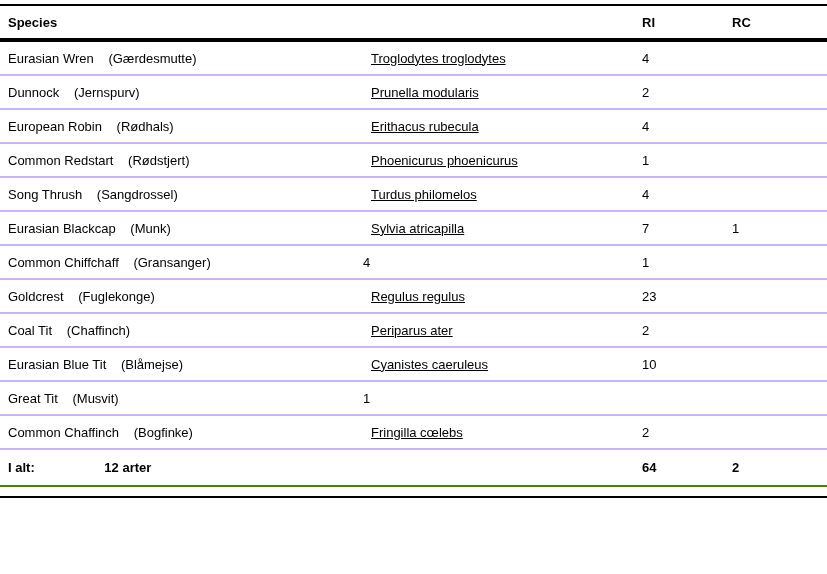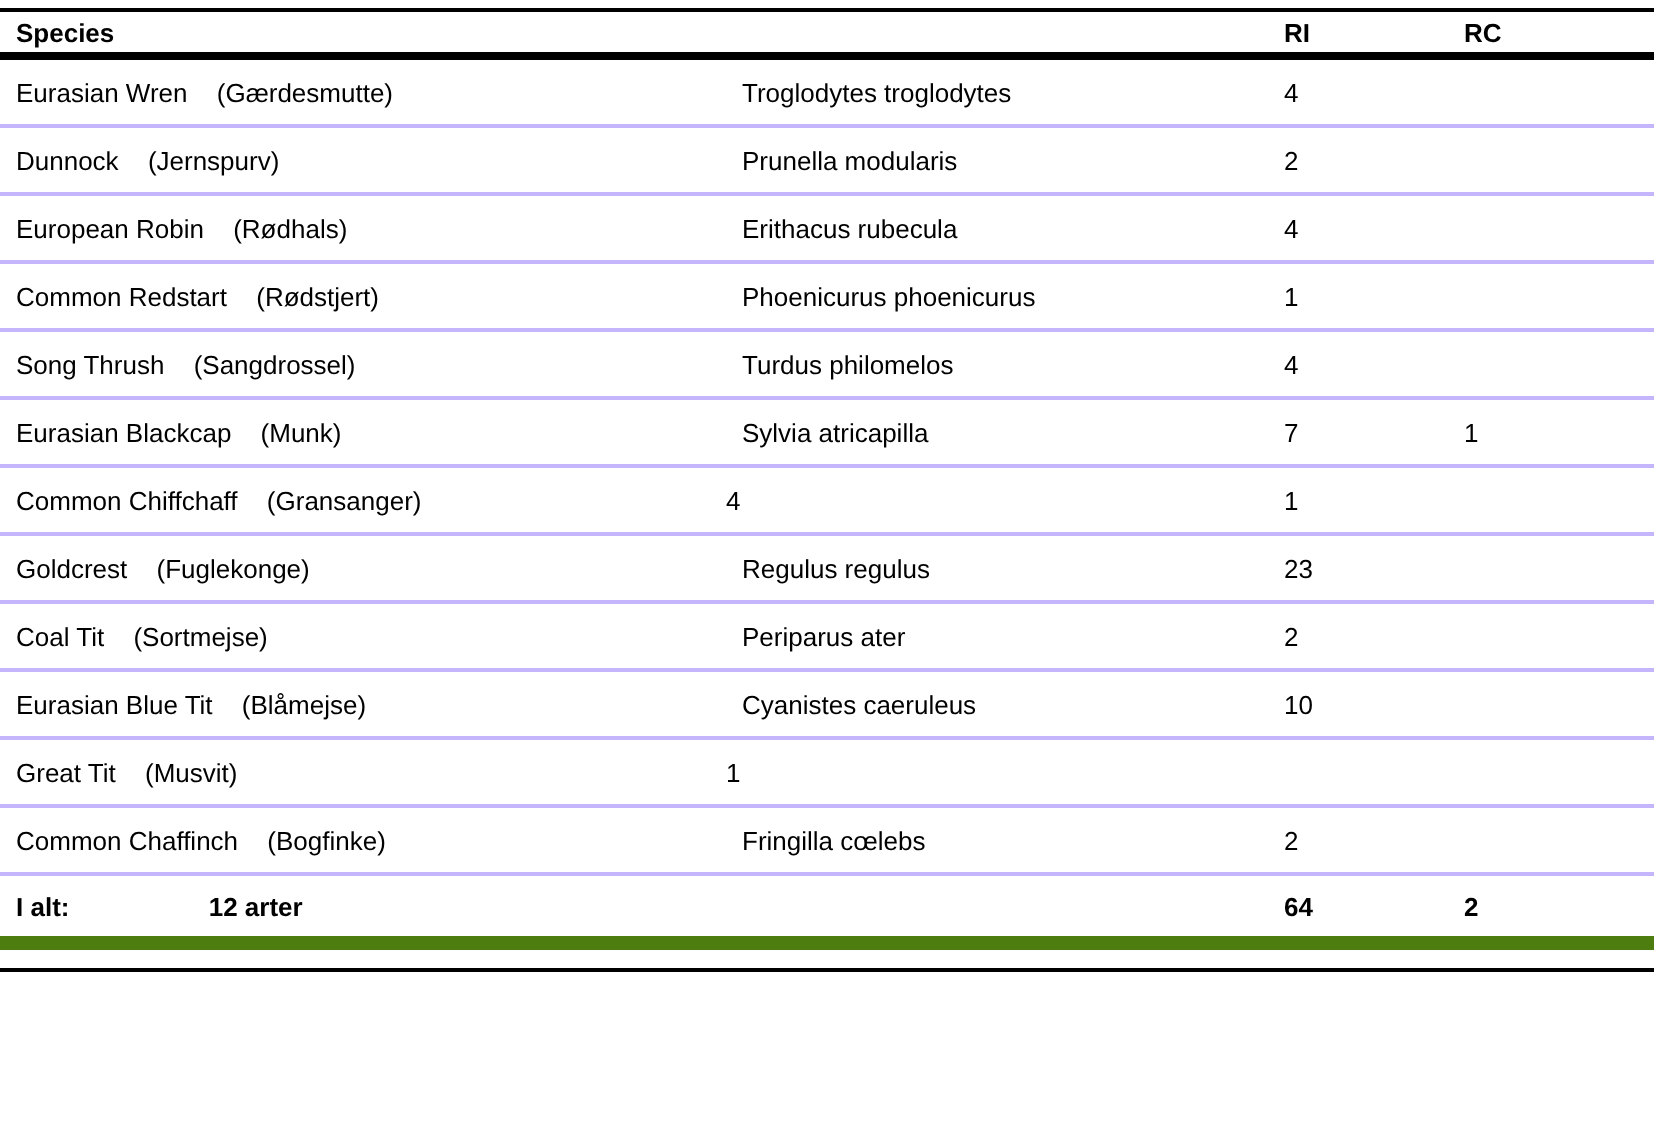--- a/index.html
+++ b/index.html
@@ -25,34 +25,34 @@
   .rule-header  { height: 4px; }
   .rule-bottom  { height: 2px; margin-top: 9px; }
 
   .grid-row {
     display: grid;
     grid-template-columns: 363px 279px 90px 95px;
     align-items: center;
     box-sizing: border-box;
   }
   .header-row {
-    height: 20px;
+    height: 32px;
     font-weight: bold;
   }
   .data-row {
     height: 34px;
     border-bottom: 2px solid #c4b5fd;
   }
   .total-row {
     height: 37px;
-    border-bottom: 7px solid #4d7c0f;
+    border-bottom: 2px solid #4d7c0f;
     font-weight: bold;
   }
   .cell-species { padding-left: 8px; }
-  .cell-sci     { padding-left: 8px; }
+  .cell-sci     { padding-left: 8px; text-decoration: underline; }
   .cell-num     { text-align: left; }
   .danish-name  { margin-left: 11px; }
   .total-count  { margin-left: 66px; }
 </style>
 </head>
 <body>
 
 <div class="page">
 
   <div class="rule rule-top"></div>
@@ -142,21 +142,21 @@
         <span class="danish-name">(Fuglekonge)</span>
       </div>
       <div class="cell-sci">Regulus regulus</div>
       <div class="cell-num">23</div>
       <div class="cell-num"></div>
     </div>
 
     <div class="grid-row data-row">
       <div class="cell-species">
         <span>Coal Tit</span>
-        <span class="danish-name">(Sortmejse)</span>
+        <span class="danish-name">(Chaffinch)</span>
       </div>
       <div class="cell-sci">Periparus ater</div>
       <div class="cell-num">2</div>
       <div class="cell-num"></div>
     </div>
 
     <div class="grid-row data-row">
       <div class="cell-species">
         <span>Eurasian Blue Tit</span>
         <span class="danish-name">(Blåmejse)</span>

